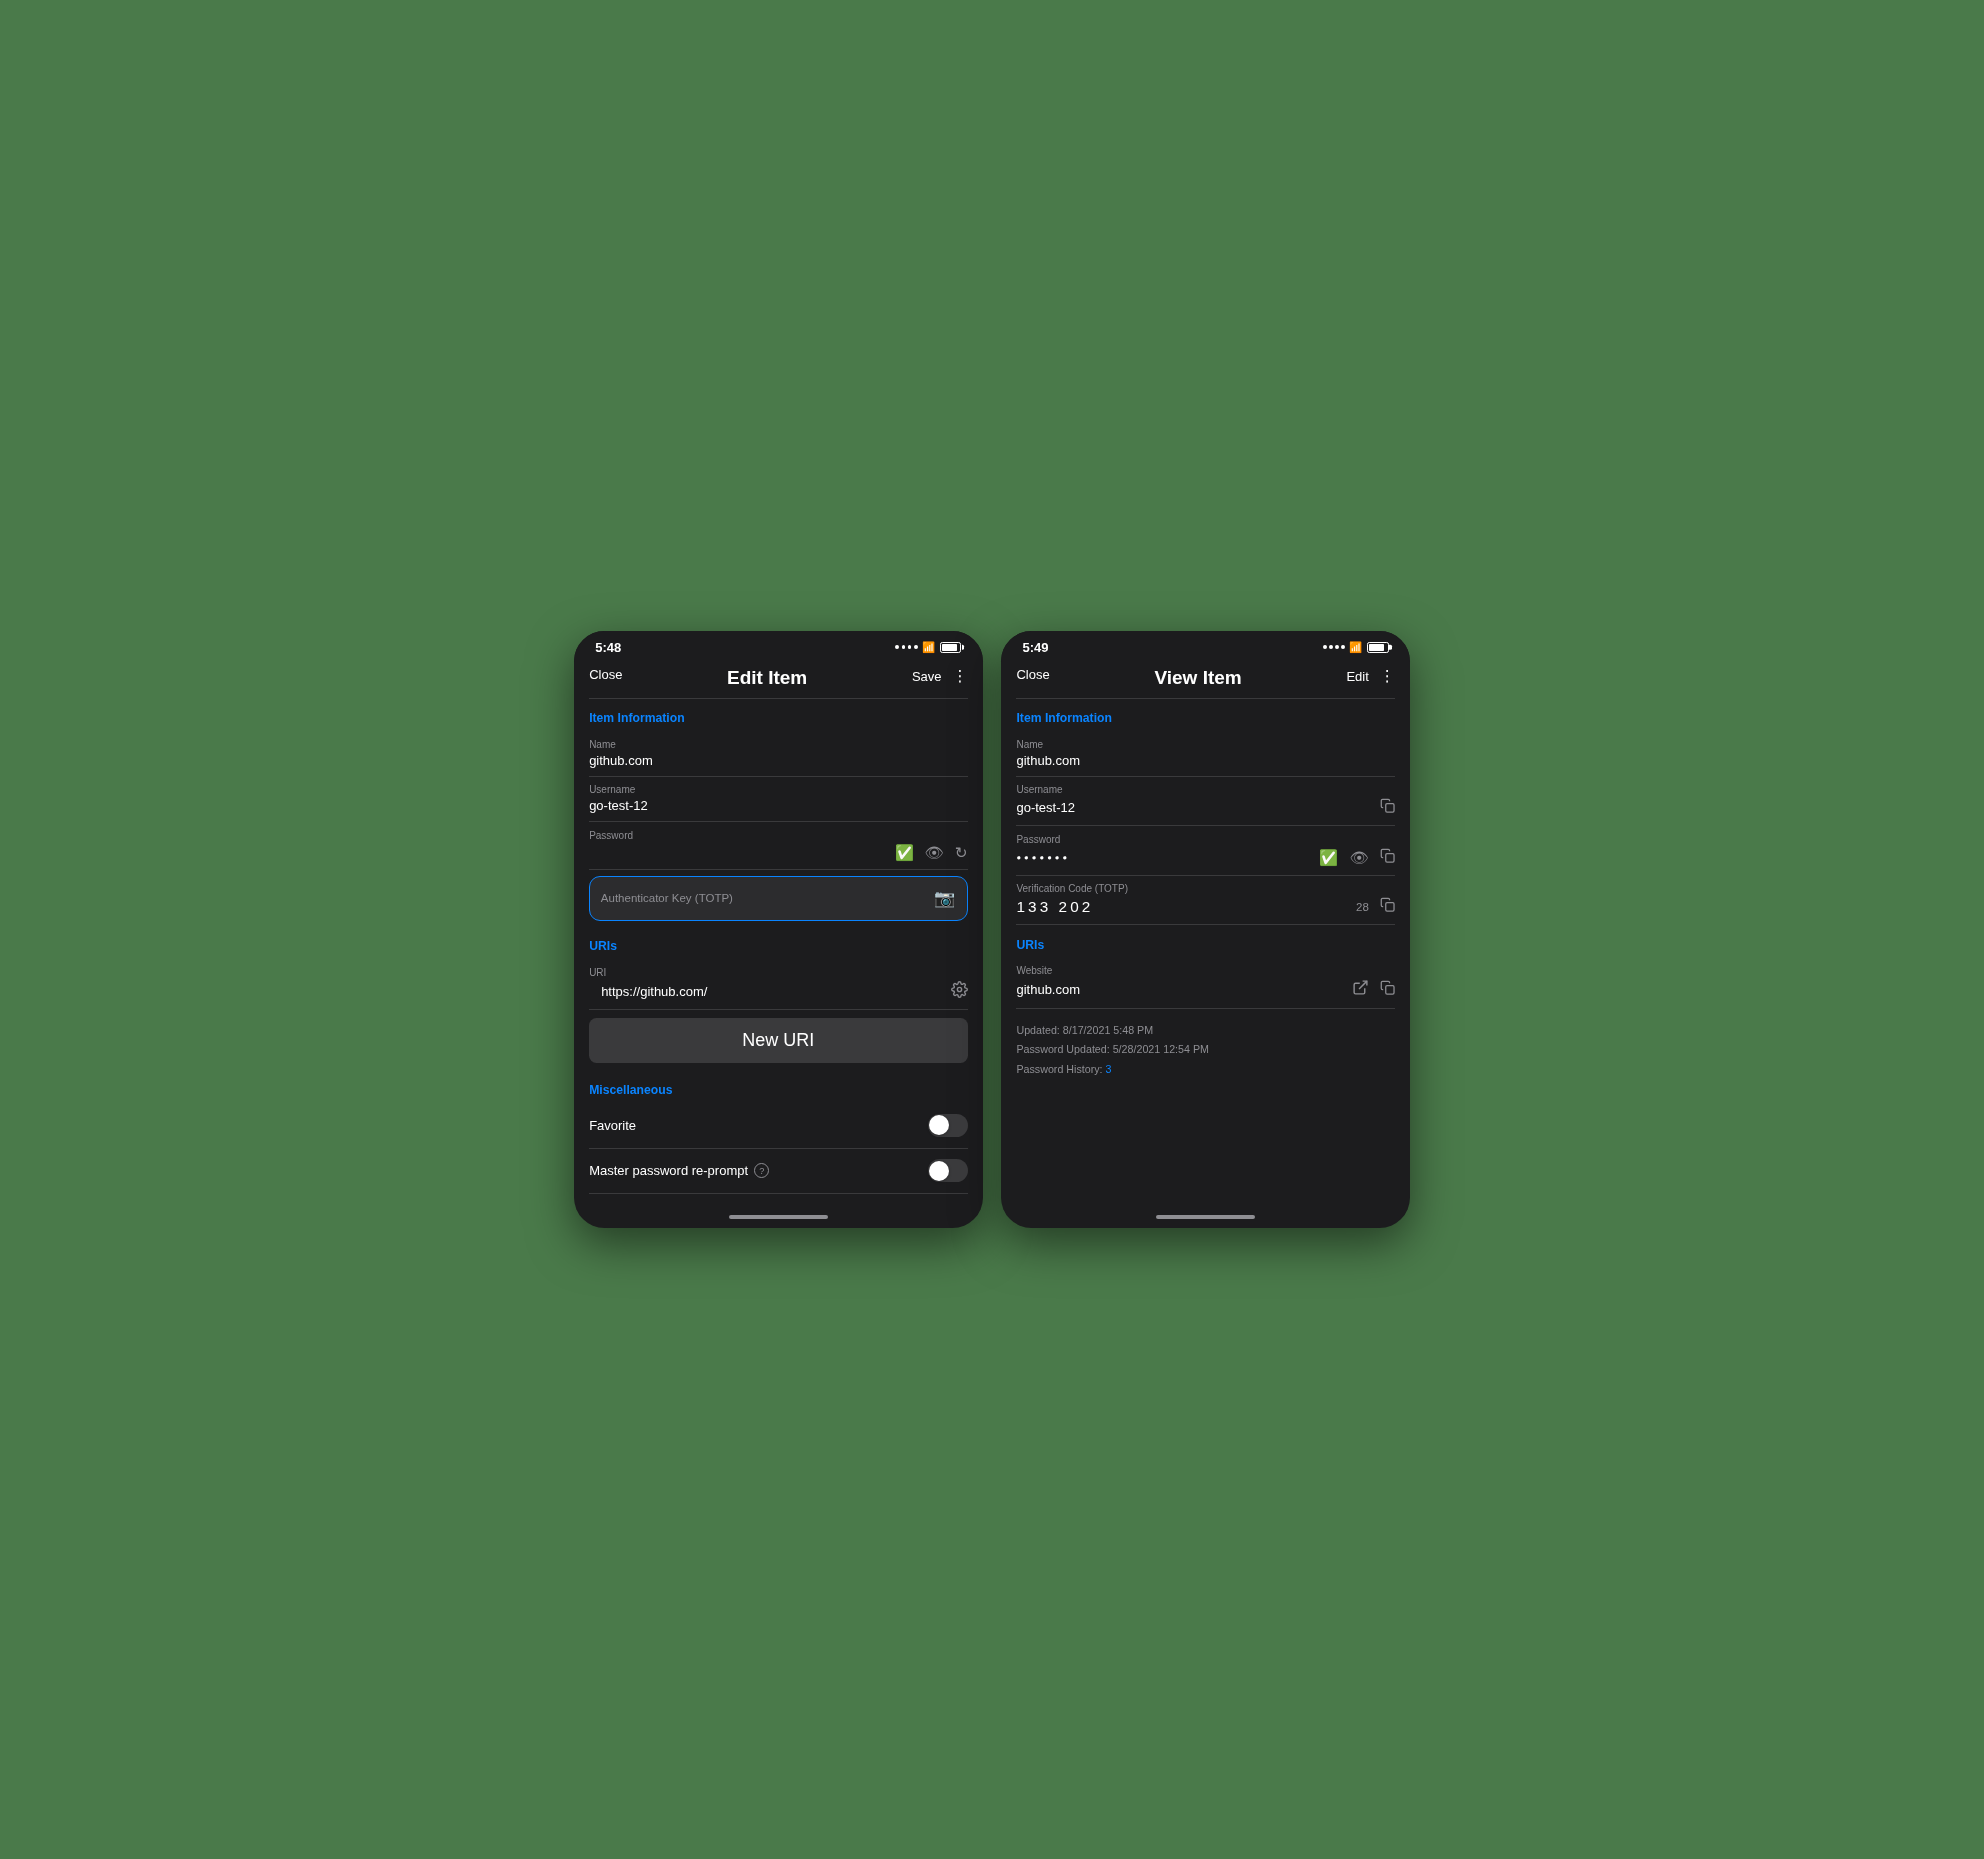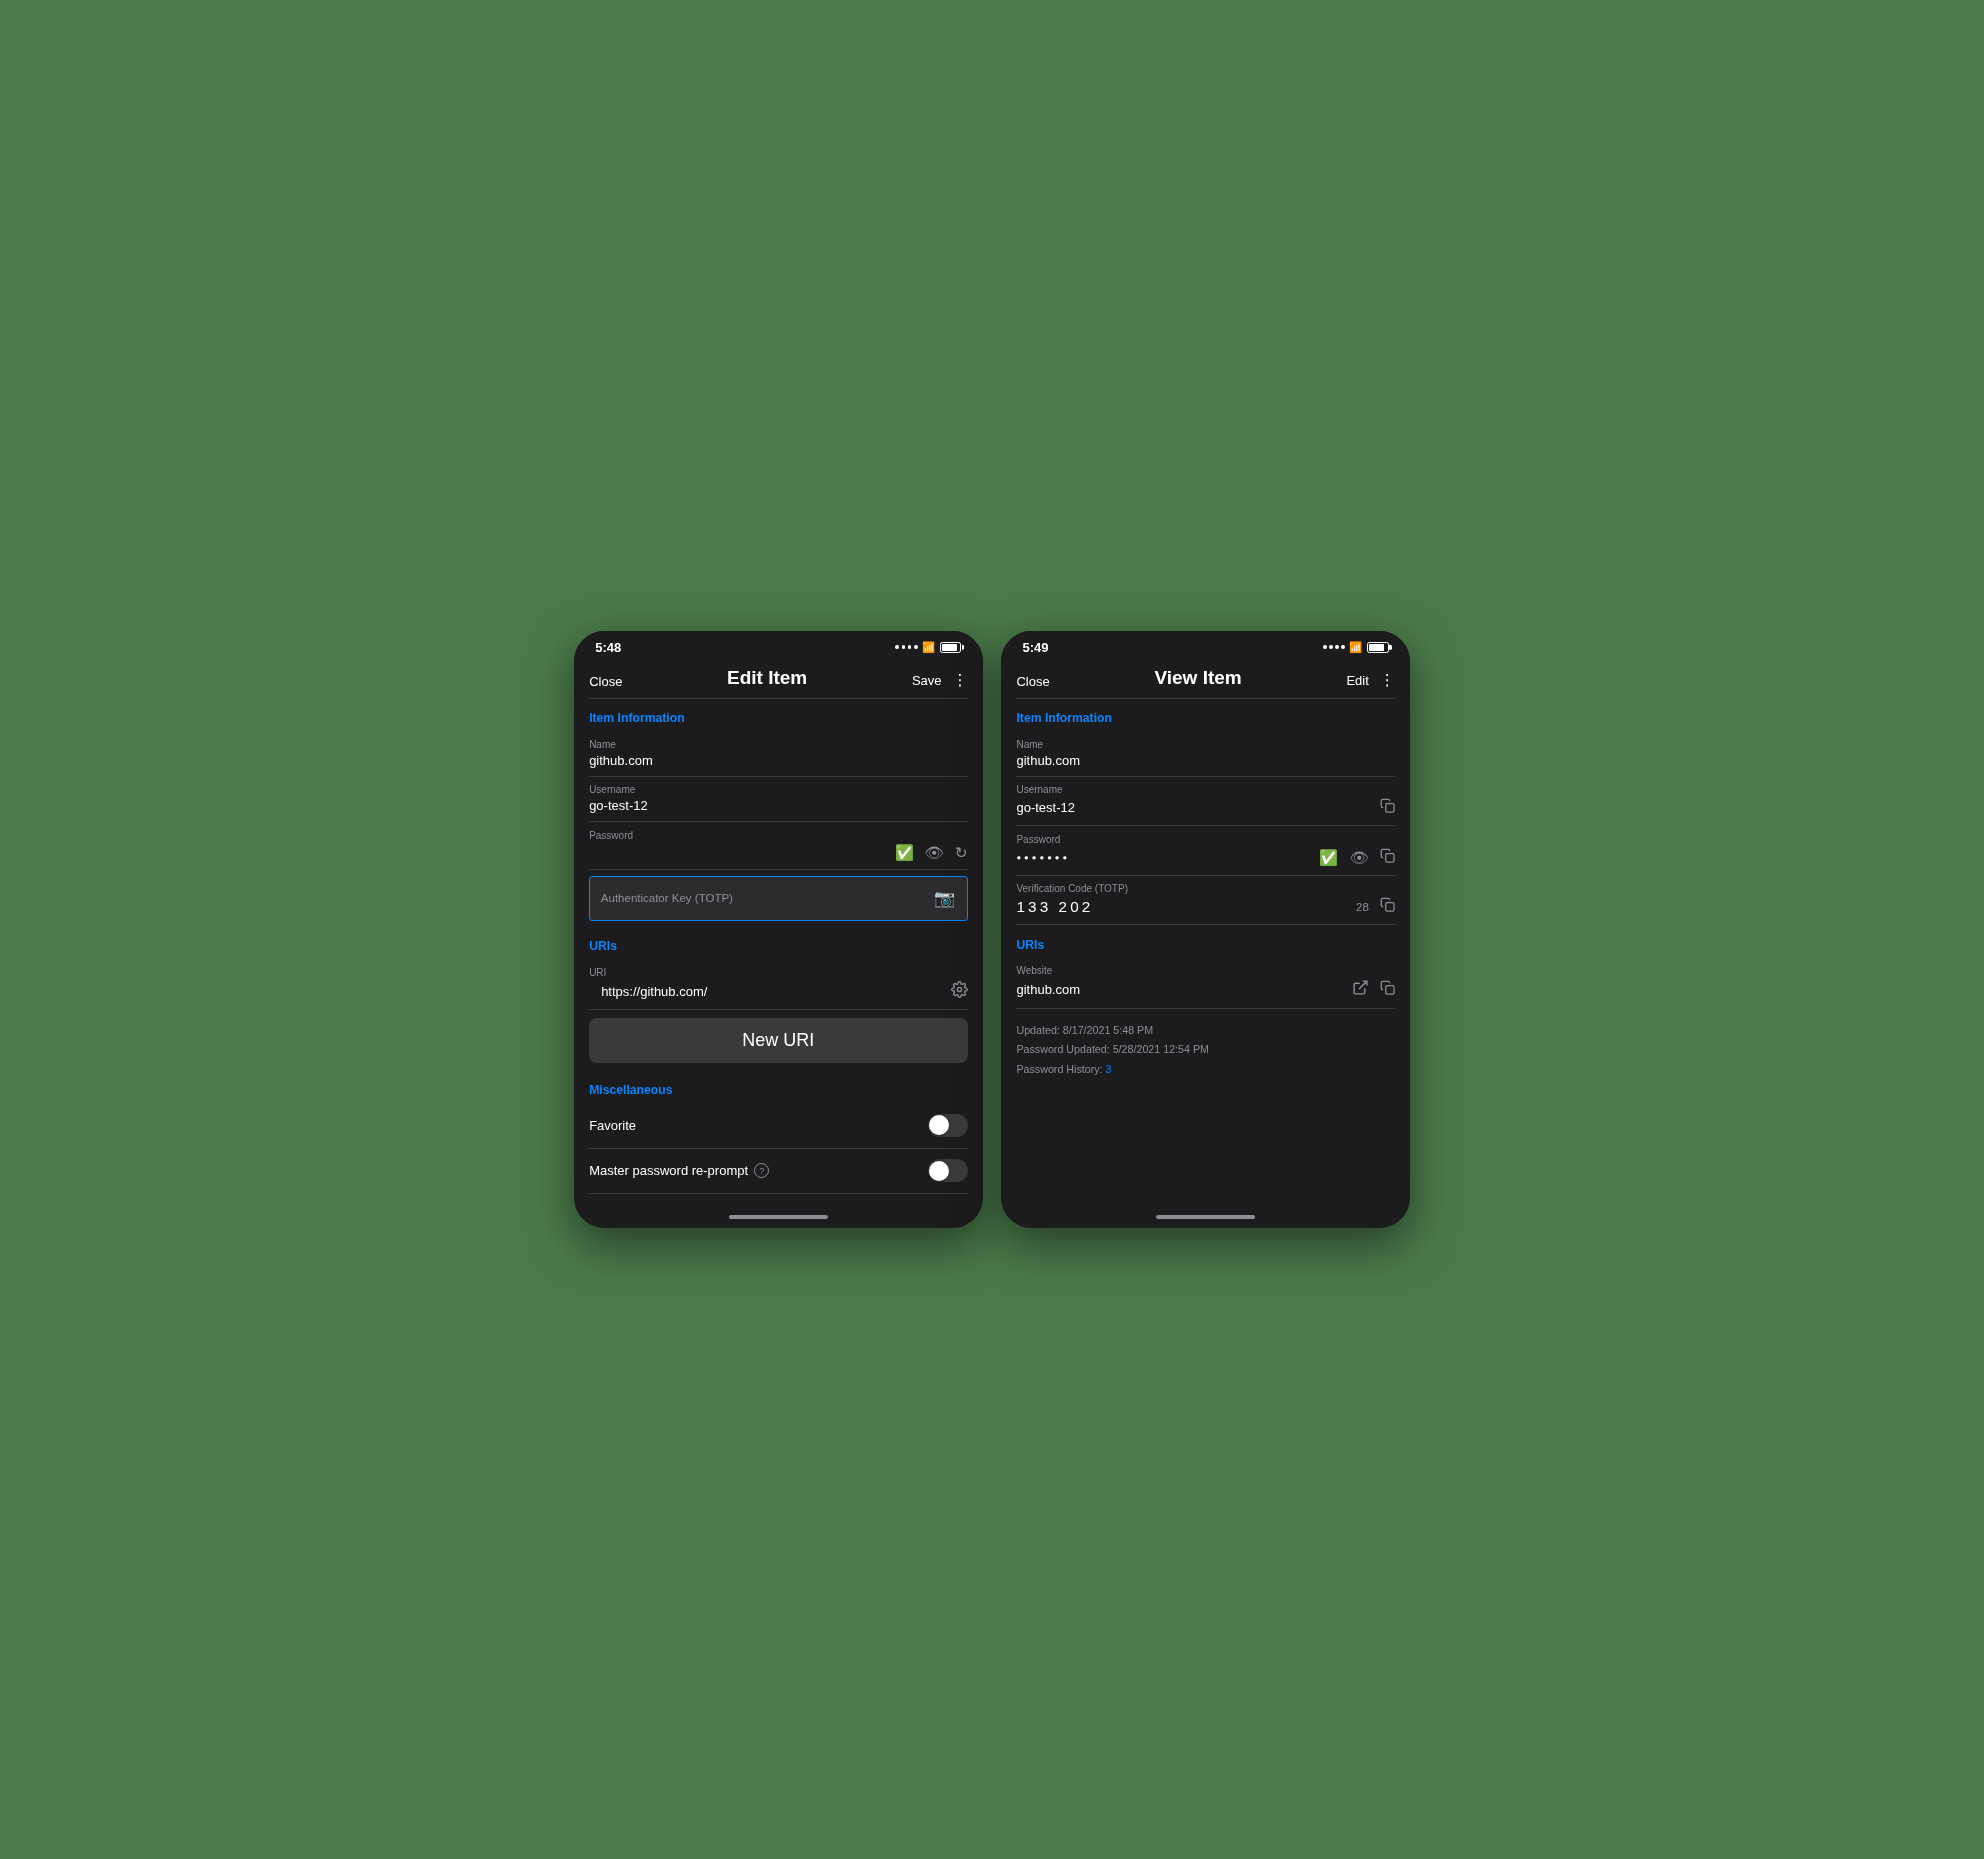--- a/index.html
+++ b/index.html
@@ -76,21 +76,21 @@
     }
     .battery-fill {
       width: 85%;
       height: 100%;
       background: #fff;
       border-radius: 0.8px;
     }
     .nav-bar {
       display: flex;
       justify-content: space-between;
-      align-items: flex-end;
+      align-items: flex-start;
       padding: 6.1px 15.3px 9.2px;
       background: #1c1c1e;
     }
     .nav-close {
       color: #fff;
       font-size: 13px;
       cursor: pointer;
     }
     .nav-title {
       color: #fff;
@@ -153,21 +153,21 @@
       gap: 10.7px;
       align-items: center;
     }
     .icon-btn {
       color: #8e8e93;
       font-size: 15.3px;
       cursor: pointer;
     }
     .totp-field {
       border: 1.5px solid #0a84ff;
-      border-radius: 3px;
+      border-radius: 11px;
       padding: 10.7px;
       margin: 6.1px 0;
       display: flex;
       justify-content: space-between;
       align-items: center;
       background: #2c2c2e;
     }
     .totp-placeholder {
       font-size: 11.5px;
       color: #8e8e93;

